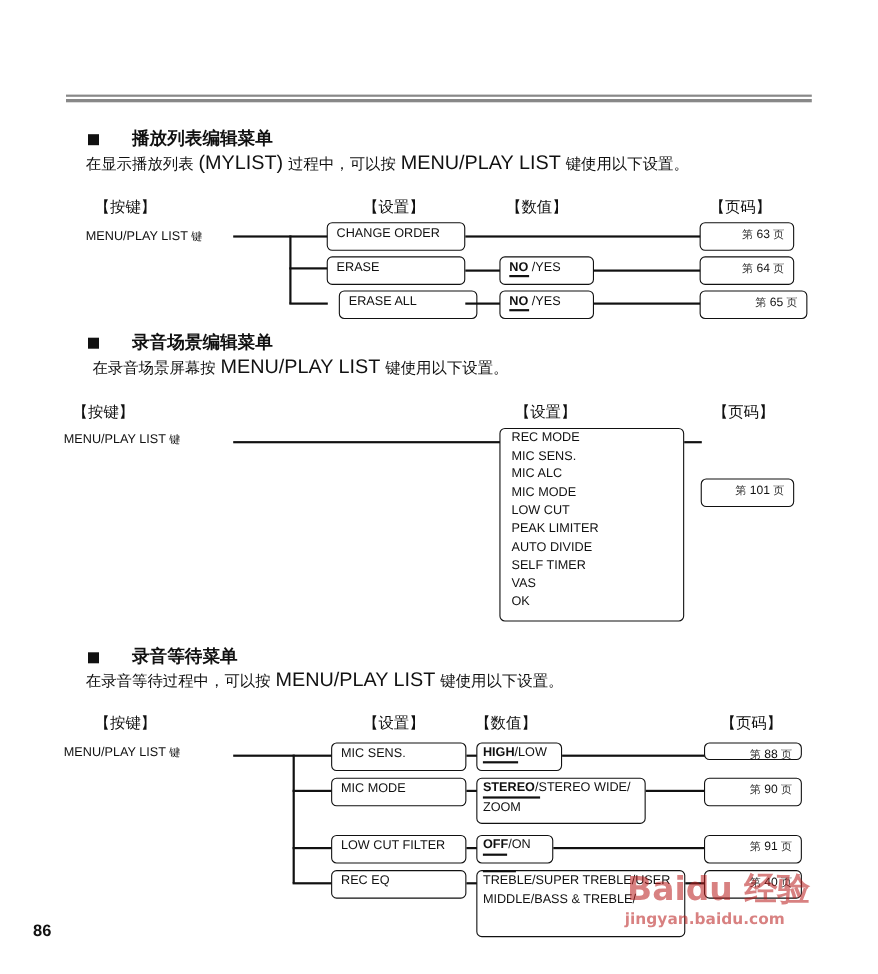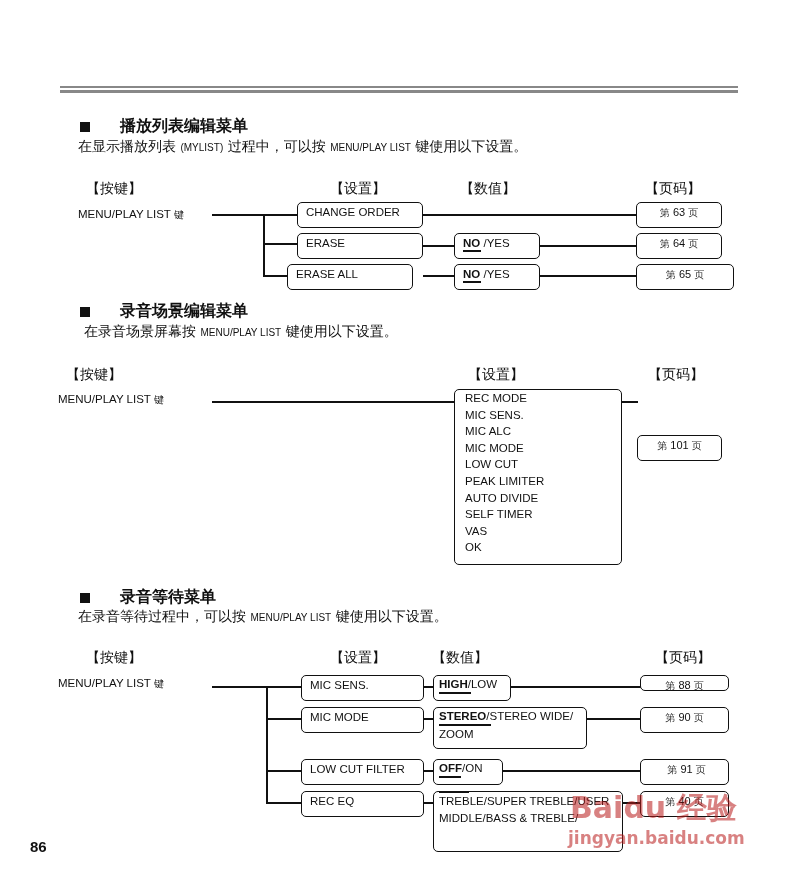--- a/index.html
+++ b/index.html
@@ -3,26 +3,26 @@
 <meta charset="utf-8">
 <style>
   html,body{margin:0;padding:0;background:#fff;}
   body{width:798px;height:885px;position:relative;overflow:hidden;font-family:"Liberation Sans",sans-serif;color:#111;}
   .abs{position:absolute;}
   .rule1{left:60px;top:86px;width:678px;height:2px;background:#888;}
   .rule2{left:60px;top:90px;width:678px;height:3px;background:#888;}
   .sq{width:10px;height:10px;background:#111;}
   .h{font-family:"DejaVu Sans",sans-serif;font-weight:bold;font-size:16px;}
   .desc{font-family:"DejaVu Serif",serif;font-size:14px;}
-  .desc .en{font-family:"Liberation Sans",sans-serif;font-size:10px;}
+  .desc .en{font-family:"Liberation Sans",sans-serif;font-size:18px;}
   .colhead{font-family:"DejaVu Serif",serif;font-size:14px;}
   .key{font-size:11.5px;}
   .key .cn{font-family:"DejaVu Serif",serif;font-size:10px;}
   .box{border:1.6px solid #111;border-radius:5px;box-sizing:border-box;background:#fff;font-size:11.5px;padding:3px 8px;}
-  .pg{font-size:11px;text-align:center;}
+  .pg{font-size:11px;text-align:right;}
   .pg .cn{font-family:"DejaVu Serif",serif;font-size:10px;color:#333;}
   .val b{font-weight:bold;}
   .ul{display:block;height:2px;background:#111;margin-top:2px;}
   .list div{line-height:16.6px;font-size:11.5px;}
   .hl{height:2px;background:#111;}
   .vl{width:2px;background:#111;}
   .wm{color:#b91c1c;font-weight:bold;font-family:"DejaVu Sans",sans-serif;}
   .pagenum{font-weight:bold;font-size:15px;}
 </style>
 </head>
@@ -50,21 +50,21 @@
 <div class="abs box" style="left:297px;top:202px;width:126px;height:26px;"><span>CHANGE ORDER</span></div>
 <div class="abs hl" style="left:423px;top:214px;width:214px;"></div>
 <div class="abs box pg" style="left:636px;top:202px;width:86px;height:26px;"><span class="cn">第</span> <span>63</span> <span class="cn">页</span></div>
 
 <div class="abs box" style="left:297px;top:233px;width:126px;height:26px;"><span>ERASE</span></div>
 <div class="abs hl" style="left:423px;top:245px;width:32px;"></div>
 <div class="abs box val" style="left:454px;top:233px;width:86px;height:26px;"><b>NO</b><span> /YES</span><span class="ul" style="width:18px;margin-top:1px;"></span></div>
 <div class="abs hl" style="left:540px;top:245px;width:97px;"></div>
 <div class="abs box pg" style="left:636px;top:233px;width:86px;height:26px;"><span class="cn">第</span> <span>64</span> <span class="cn">页</span></div>
 
-<div class="abs box" style="left:287px;top:264px;width:126px;height:26px;"><span>ERASE ALL</span></div>
+<div class="abs box" style="left:308px;top:264px;width:126px;height:26px;"><span>ERASE ALL</span></div>
 <div class="abs hl" style="left:423px;top:275px;width:32px;"></div>
 <div class="abs box val" style="left:454px;top:264px;width:86px;height:26px;"><b>NO</b><span> /YES</span><span class="ul" style="width:18px;margin-top:1px;"></span></div>
 <div class="abs hl" style="left:540px;top:275px;width:97px;"></div>
 <div class="abs box pg" style="left:636px;top:264px;width:98px;height:26px;"><span class="cn">第</span> <span>65</span> <span class="cn">页</span></div>
 
 <div class="abs sq" style="left:80px;top:307px;"></div>
 <div class="abs h" style="left:120px;top:301px;">录音场景编辑菜单</div>
 <div class="abs desc" style="left:84px;top:323px;"><span>在录音场景屏幕按 </span><span class="en">MENU/PLAY LIST</span><span> 键使用以下设置。</span></div>
 
 <div class="abs colhead" style="left:66px;top:366px;">【按键】</div>
@@ -132,15 +132,15 @@
 <div class="abs hl" style="left:424px;top:802px;width:10px;"></div>
 <div class="abs box val" style="left:433px;top:791px;width:190px;height:61px;padding:1px 5px;line-height:17px;">
     <span class="ul" style="width:30px;margin-top:-2px;"></span>
     <div>TREBLE/SUPER TREBLE/USER</div>
     <div>MIDDLE/BASS &amp; TREBLE/</div>
   </div>
 <div class="abs hl" style="left:623px;top:802px;width:18px;"></div>
 <div class="abs box pg" style="left:640px;top:791px;width:89px;height:26px;"><span class="cn">第</span> <span>40</span> <span class="cn">页</span></div>
 
 <div class="abs wm" style="left:570px;top:788px;font-size:30px;opacity:0.55;">Baidu 经验</div>
-<div class="abs wm" style="left:568px;top:828px;font-size:17px;opacity:0.55;">jingyan.baidu.com</div>
+<div class="abs wm" style="left:568px;top:828px;font-size:14px;opacity:0.55;">jingyan.baidu.com</div>
 
 <div class="abs pagenum" style="left:30px;top:838px;">86</div>
 
 </body></html>

